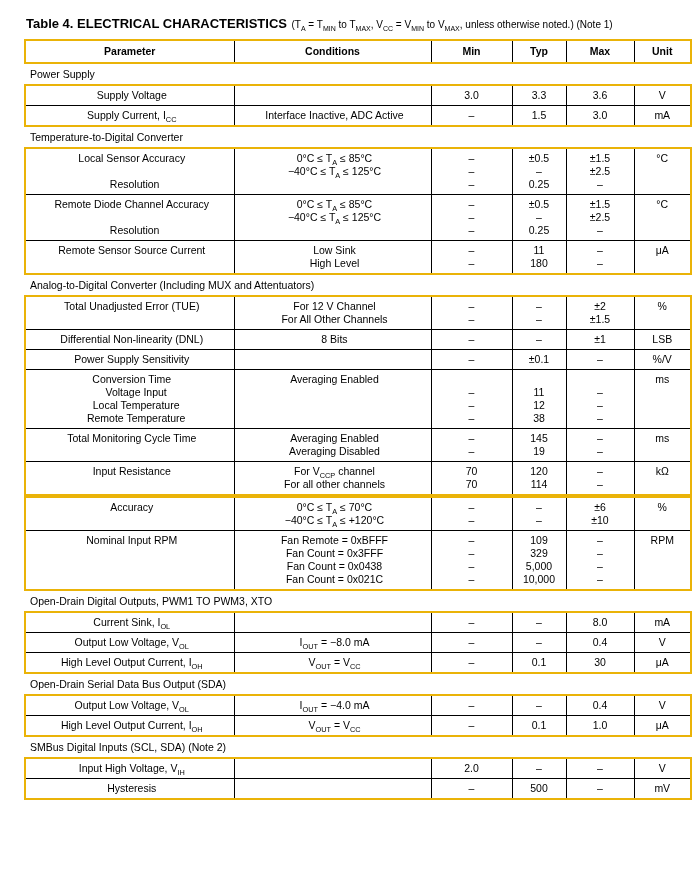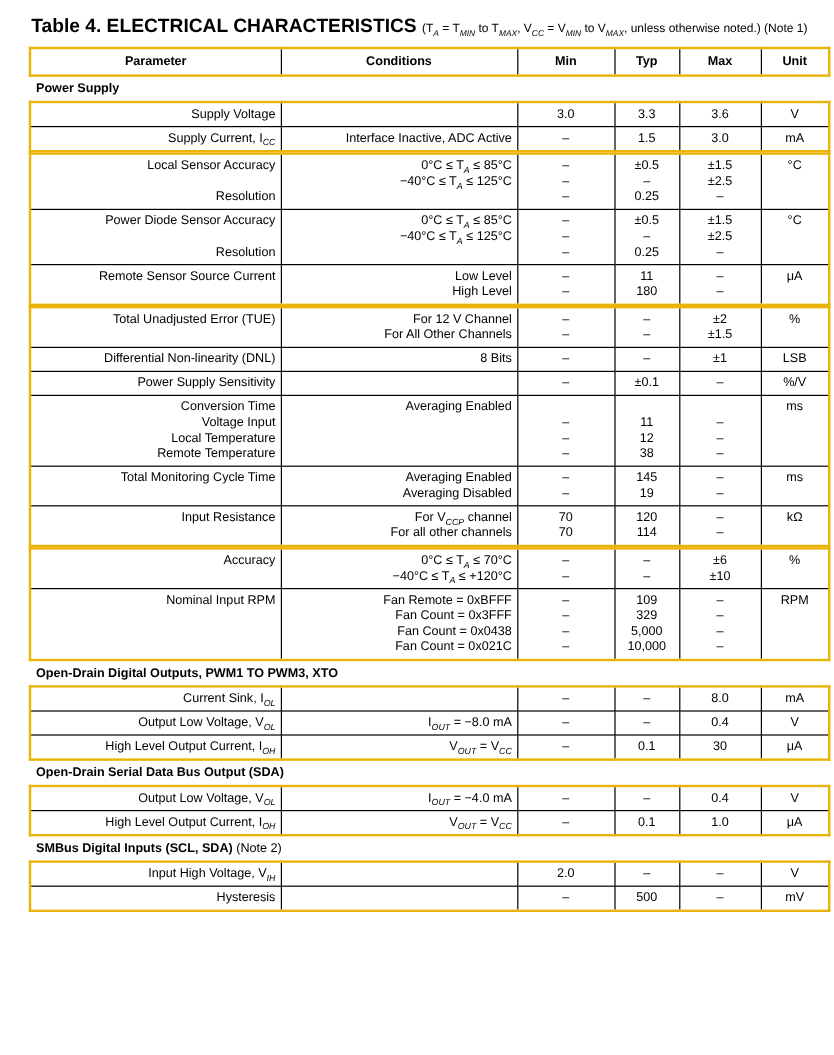--- a/index.html
+++ b/index.html
@@ -1,30 +1,30 @@
 <!DOCTYPE html>
 <html><head>
 <meta charset="utf-8">
 <style>
   html,body{margin:0;padding:0;background:#fff;}
   body{font-family:"Liberation Sans","DejaVu Sans",sans-serif;color:#000;}
   .page{width:695px;height:879px;background:#fff;box-sizing:border-box;padding:12px 0 0 24px;overflow:hidden;}
   .title-line{margin:2px 0 7px 2px;white-space:nowrap;}
-  .title-main{font-weight:bold;font-size:16px;}
+  .title-main{font-weight:bold;font-size:13px;}
   .title-note{font-size:10px;font-weight:normal;}
-  sub{font-size:0.7em;line-height:0;font-style:italic;}
+  sub{font-size:0.7em;line-height:0;}
   table{border-collapse:collapse;table-layout:fixed;width:668px;}
   table.hdr, table.block{border:2px solid #eab308;}
   td{border:1px solid #000;vertical-align:top;font-size:10.5px;line-height:13px;overflow:hidden;}
   .hdr td{font-weight:bold;text-align:center;padding:4px 2px;}
-  td.c-left{text-align:right;padding:3px 4px 3px 8px;}
+  td.c-left{text-align:center;padding:3px 4px 3px 8px;}
   td.c-num{text-align:center;padding:3px 2px;}
   .ln{white-space:pre;}
   .section-label{font-size:10.5px;line-height:13px;margin:4px 0 3px 6px;}
-  .sec-name{font-weight:bold;}
+  .sec-name{font-weight:normal;}
   .sec-note{font-weight:normal;}
 </style>
 </head>
 <body>
 
 <div class="page">
   <div class="title-line">
     <span class="title-main">Table 4. ELECTRICAL CHARACTERISTICS</span>
     <span class="title-note">(T<sub>A</sub> = T<sub>MIN</sub> to T<sub>MAX</sub>, V<sub>CC</sub> = V<sub>MIN</sub> to V<sub>MAX</sub>, unless otherwise noted.) (Note 1)</span>
   </div>
@@ -97,20 +97,21 @@
             </td>
             <td class="c-num">
               <div class="ln">3.0</div>
             </td>
             <td class="c-num">
               <div class="ln">mA</div>
             </td>
           </tr>
         </tbody>
       </table>
+      <div class="section-label"><span class="sec-name">Temperature-to-Digital Converter</span></div>
       <table class="block">
         <colgroup>
           <col style="width:209px">
           <col style="width:197px">
           <col style="width:81px">
           <col style="width:54px">
           <col style="width:68px">
           <col style="width:57px">
         </colgroup>
         <tbody>
@@ -138,21 +139,21 @@
               <div class="ln">±1.5</div>
               <div class="ln">±2.5</div>
               <div class="ln">–</div>
             </td>
             <td class="c-num">
               <div class="ln">°C</div>
             </td>
           </tr>
           <tr>
             <td class="c-left">
-              <div class="ln">Power Diode Sensor Accuracy</div>
+              <div class="ln">Remote Diode Channel Accuracy</div>
               <div class="ln">&nbsp;</div>
               <div class="ln">  Resolution</div>
             </td>
             <td class="c-left">
               <div class="ln">0°C ≤ T<sub>A</sub> ≤ 85°C</div>
               <div class="ln">−40°C ≤ T<sub>A</sub> ≤ 125°C</div>
             </td>
             <td class="c-num">
               <div class="ln">–</div>
               <div class="ln">–</div>
@@ -170,41 +171,42 @@
             </td>
             <td class="c-num">
               <div class="ln">°C</div>
             </td>
           </tr>
           <tr>
             <td class="c-left">
               <div class="ln">Remote Sensor Source Current</div>
             </td>
             <td class="c-left">
-              <div class="ln">Low Level</div>
+              <div class="ln">Low Sink</div>
               <div class="ln">High Level</div>
             </td>
             <td class="c-num">
               <div class="ln">–</div>
               <div class="ln">–</div>
             </td>
             <td class="c-num">
               <div class="ln">11</div>
               <div class="ln">180</div>
             </td>
             <td class="c-num">
               <div class="ln">–</div>
               <div class="ln">–</div>
             </td>
             <td class="c-num">
               <div class="ln">μA</div>
             </td>
           </tr>
         </tbody>
       </table>
+      <div class="section-label"><span class="sec-name">Analog-to-Digital Converter (Including MUX and Attentuators)</span></div>
       <table class="block">
         <colgroup>
           <col style="width:209px">
           <col style="width:197px">
           <col style="width:81px">
           <col style="width:54px">
           <col style="width:68px">
           <col style="width:57px">
         </colgroup>
         <tbody>

